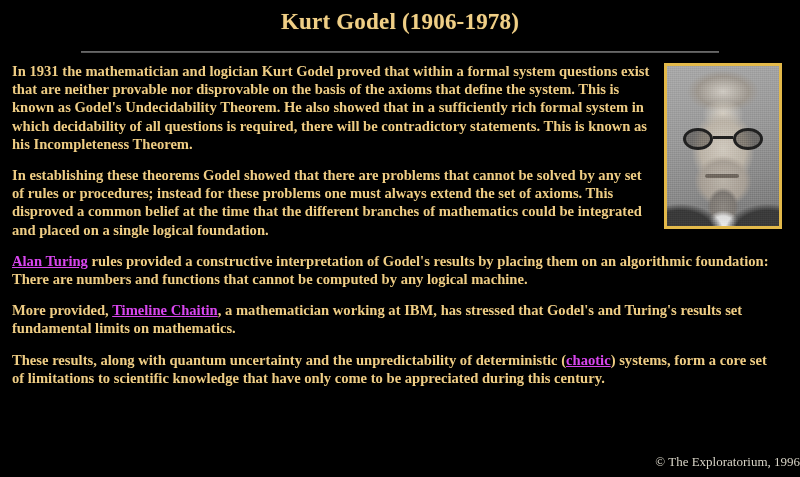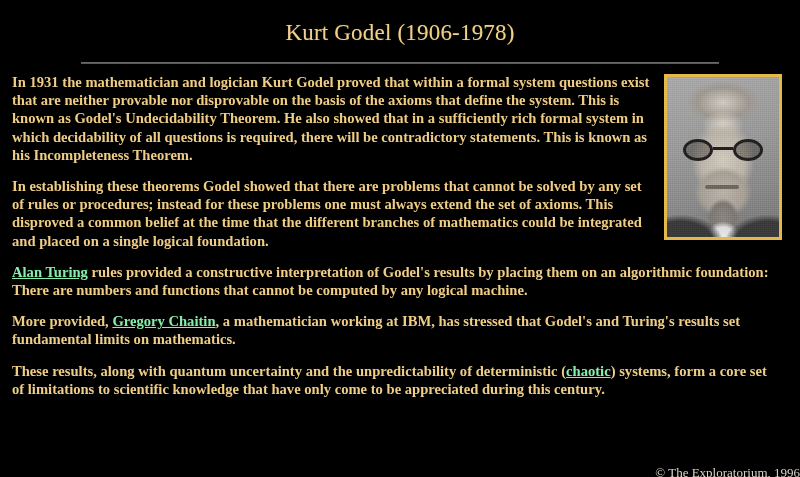--- a/index.html
+++ b/index.html
@@ -19,23 +19,23 @@
     width: 800px;
     height: 477px;
     box-sizing: border-box;
     padding: 0;
   }
 
   .page-title {
     text-align: center;
     color: #f0cf86;
     font-size: 23px;
-    font-weight: normal;
+    font-weight: bold;
     letter-spacing: 0.2px;
-    margin: 13px;
+    margin: 2px;
     padding-top: 7px;
     text-shadow: 0 0 1px rgba(240,207,134,0.35);
   }
 
   .title-rule {
     width: 638px;
     height: 2px;
     margin: 16px auto 0 auto;
     background: linear-gradient(to bottom, #4e4e4e 0%, #7c7c7c 45%, #3a3a3a 100%);
     border: 0;
@@ -129,21 +129,21 @@
     color: #efcd84;
     font-size: 14.6px;
     font-weight: bold;
     line-height: 18.2px;
     margin: 0 12px 13px 0;
     text-align: left;
   }
   p.para:last-of-type { margin-bottom: 0; }
 
   a.inline-link {
-    color: #86efac;
+    color: #d946ef;
     text-decoration: underline;
   }
 
   .footer-nav {
     position: absolute;
     left: 0;
     right: 0;
     top: 422px;
     text-align: center;
     color: #efcd84;
@@ -193,21 +193,21 @@
       <div class="mouth"></div>
       <div class="grain"></div>
     </div>
 
     <p class="para">In 1931 the mathematician and logician Kurt Godel proved that within a formal system questions exist that are neither provable nor disprovable on the basis of the axioms that define the system. This is known as Godel's Undecidability Theorem. He also showed that in a sufficiently rich formal system in which decidability of all questions is required, there will be contradictory statements. This is known as his Incompleteness Theorem.</p>
 
     <p class="para">In establishing these theorems Godel showed that there are problems that cannot be solved by any set of rules or procedures; instead for these problems one must always extend the set of axioms. This disproved a common belief at the time that the different branches of mathematics could be integrated and placed on a single logical foundation.</p>
 
     <p class="para"><a href="#" class="inline-link">Alan Turing</a><span> rules provided a constructive interpretation of Godel's results by placing them on an algorithmic foundation: There are numbers and functions that cannot be computed by any logical machine.</span></p>
 
-    <p class="para"><span>More provided, </span><a href="#" class="inline-link">Gregory Chaitin</a><span>, a mathematician working at IBM, has stressed that Godel's and Turing's results set fundamental limits on mathematics.</span></p>
+    <p class="para"><span>More provided, </span><a href="#" class="inline-link">Timeline Chaitin</a><span>, a mathematician working at IBM, has stressed that Godel's and Turing's results set fundamental limits on mathematics.</span></p>
 
     <p class="para"><span>These results, along with quantum uncertainty and the unpredictability of deterministic (</span><a href="#" class="inline-link">chaotic</a><span>) systems, form a core set of limitations to scientific knowledge that have only come to be appreciated during this century.</span></p>
 
   </div>
 
 
   <div class="copyright">© The Exploratorium, 1996</div>
 
 </div>
 

